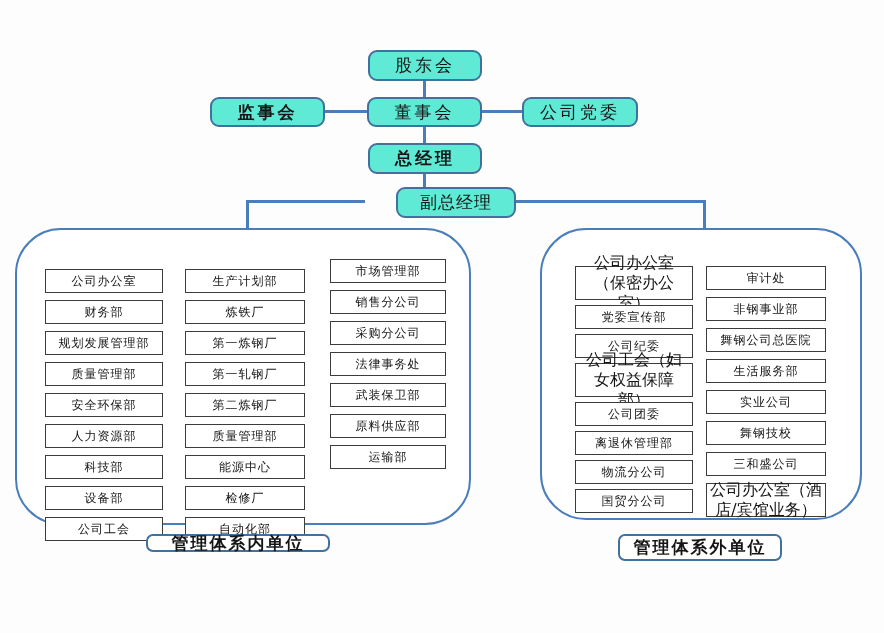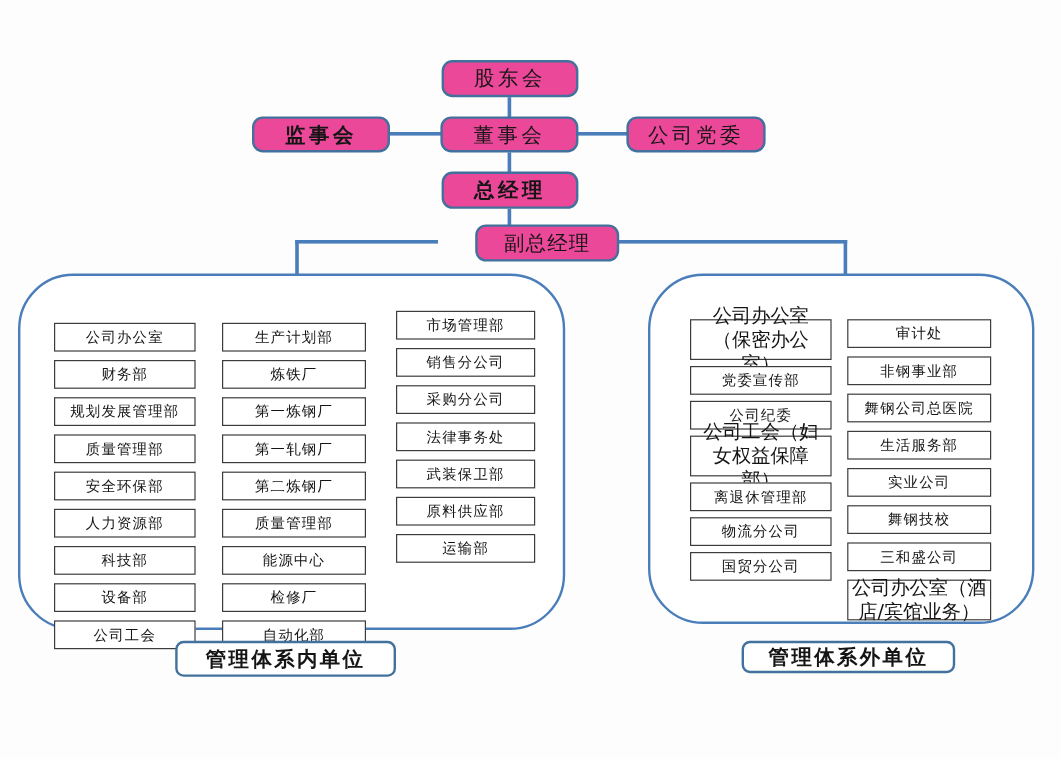--- a/index.html
+++ b/index.html
@@ -5,21 +5,21 @@
   * { margin:0; padding:0; box-sizing:border-box; }
   html,body { background:#ffffff; }
   body { font-family:"DejaVu Sans", sans-serif; }
   .canvas {
     position:relative; width:884px; height:633px;
     background:#fdfdfd; overflow:hidden;
   }
   
   .node {
     position:absolute; display:flex; align-items:center; justify-content:center;
-    background:#ec4899; border:2.5px solid #41719c; border-radius:9px;
+    background:#5eead4; border:2.5px solid #41719c; border-radius:9px;
     font-size:17px; color:#151515; letter-spacing:3px; white-space:nowrap;
   }
   
   .line { position:absolute; background:#4a7ebb; }
   
   .group {
     position:absolute; background:#ffffff;
     border:2.5px solid #4a7ebb; border-radius:46px;
   }
   
@@ -101,32 +101,33 @@
     <div class="item">运输部</div>
   </div>
 
   <div class="group" style="left:540px; top:228px; width:322px; height:292px;"></div>
 
   <div class="col gap5" style="left:575px; top:242px; width:118px;">
     <div class="item tall">公司办公室（保密办公室）</div>
     <div class="item">党委宣传部</div>
     <div class="item">公司纪委</div>
     <div class="item tall">公司工会（妇女权益保障部）</div>
+    <div class="item">公司团委</div>
     <div class="item">离退休管理部</div>
     <div class="item">物流分公司</div>
     <div class="item">国贸分公司</div>
   </div>
 
   <div class="col gap7" style="left:706px; top:242px; width:120px;">
     <div class="item">审计处</div>
     <div class="item">非钢事业部</div>
     <div class="item">舞钢公司总医院</div>
     <div class="item">生活服务部</div>
     <div class="item">实业公司</div>
     <div class="item">舞钢技校</div>
     <div class="item">三和盛公司</div>
     <div class="item tall">公司办公室（酒店/宾馆业务）</div>
   </div>
 
-  <div class="grouplabel" style="left:146px; top:534px; width:184px; height:30px;">管理体系内单位</div>
-  <div class="grouplabel" style="left:618px; top:534px; width:178px; height:27px;">管理体系外单位</div>
+  <div class="grouplabel" style="left:146px; top:534px; width:184px; height:18px;">管理体系内单位</div>
+  <div class="grouplabel" style="left:618px; top:534px; width:164px; height:27px;">管理体系外单位</div>
 
 </div>
 
 </body></html>

